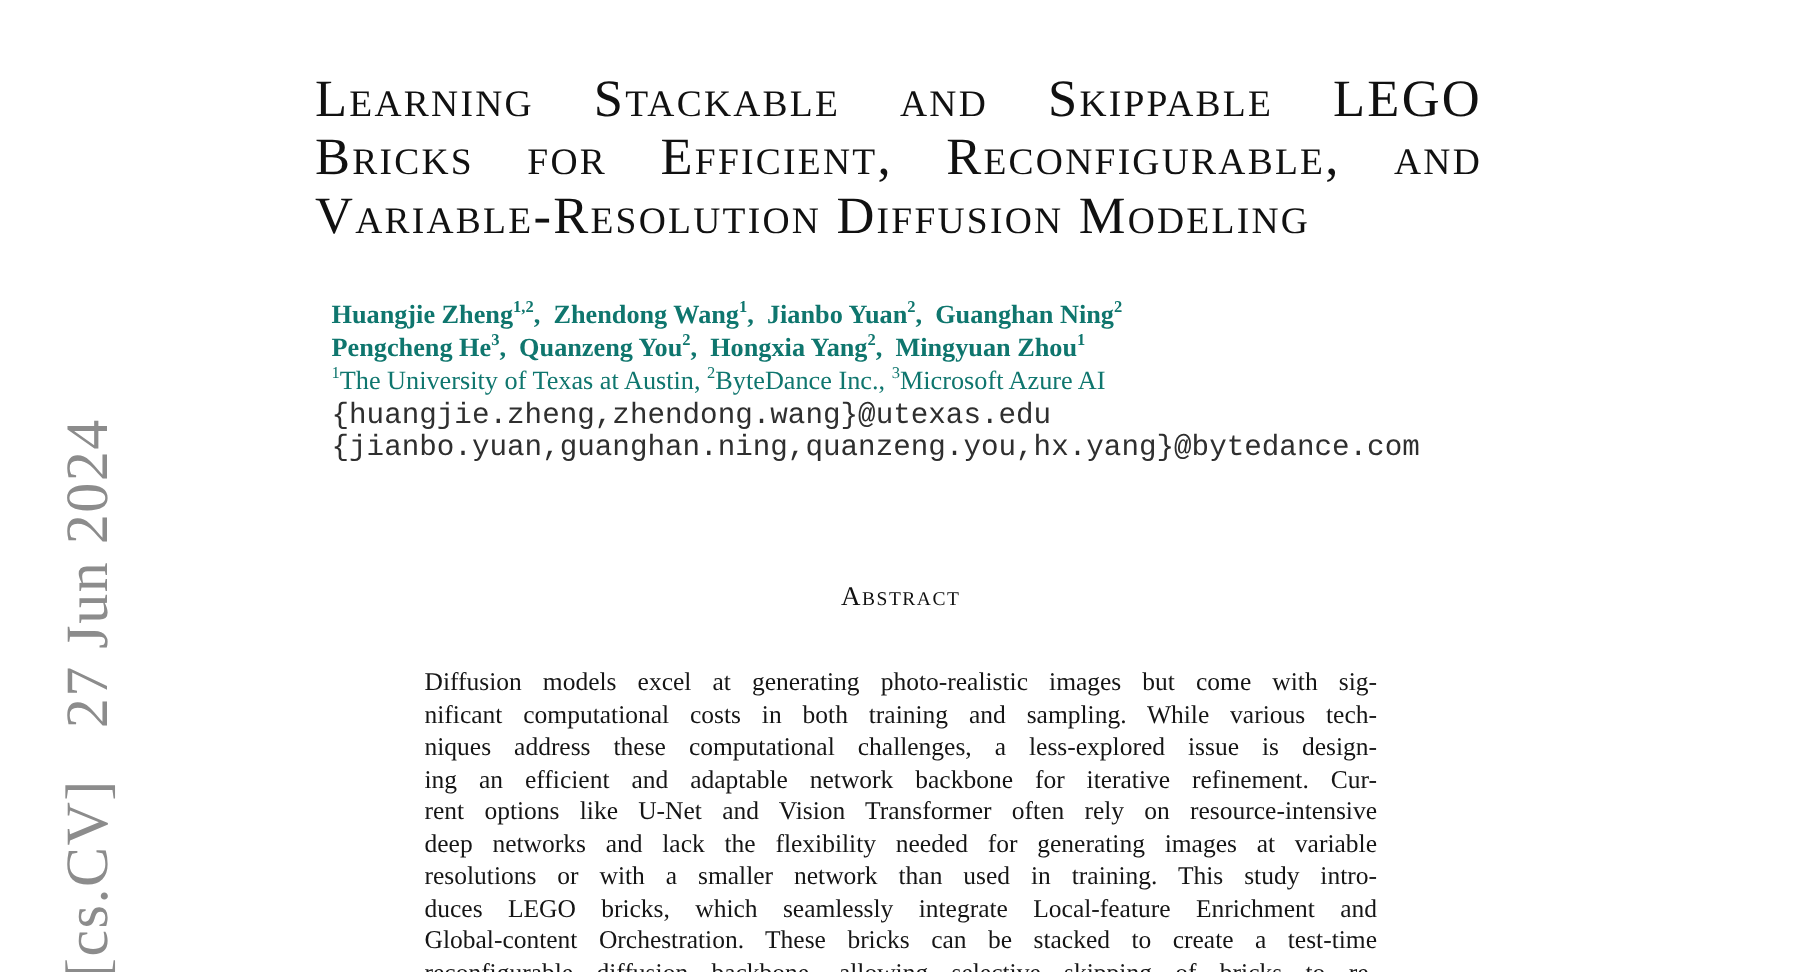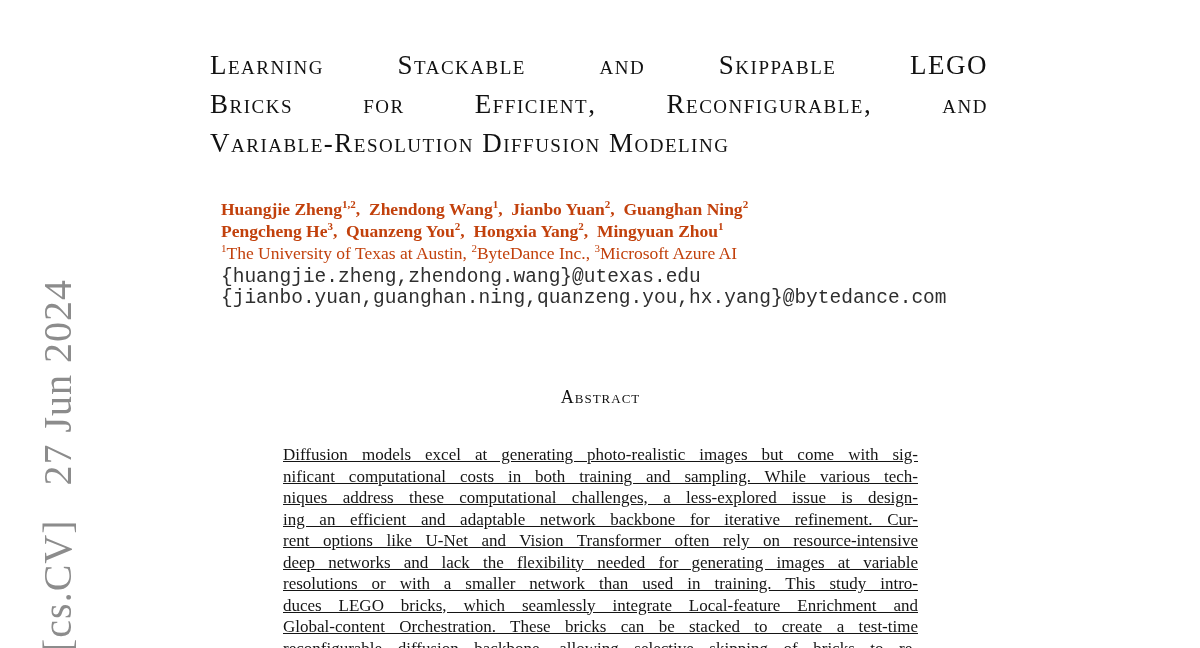--- a/index.html
+++ b/index.html
@@ -29,38 +29,38 @@
 
   
   .title-block {
     position: absolute;
     left: 210px;
     top: 46px;
     width: 778px;
   }
   .title-line {
     font-variant: small-caps;
-    font-size: 27px;
+    font-size: 35px;
     line-height: 39px;
     letter-spacing: 1.5px;
     color: #111111;
     white-space: nowrap;
     text-align: justify;
     text-align-last: justify;
   }
   .title-line.last { text-align: right; text-align-last: left; }
 
   
   .authors-block {
     position: absolute;
     left: 221px;
     top: 198px;
     font-size: 17.5px;
     line-height: 22px;
-    color: #c2410c;
+    color: #0f766e;
   }
   .author-line { font-weight: bold; white-space: nowrap; }
   .affiliation-line { font-weight: normal; white-space: nowrap; }
   .authors-block sup {
     font-size: 11px;
     line-height: 0;
     vertical-align: super;
   }
   .author-sep { white-space: pre; }
 
@@ -94,21 +94,20 @@
     top: 444px;
     width: 635px;
     font-size: 17px;
     line-height: 21.5px;
     color: #151515;
   }
   .abs-line {
     white-space: nowrap;
     text-align: justify;
     text-align-last: justify;
-    text-decoration: underline;
   }
 </style>
 </head>
 <body>
 
 <div class="page">
 
   <div class="watermark">
     <span class="wm-category">[cs.CV]</span><span class="wm-date">27 Jun 2024</span>
   </div>

